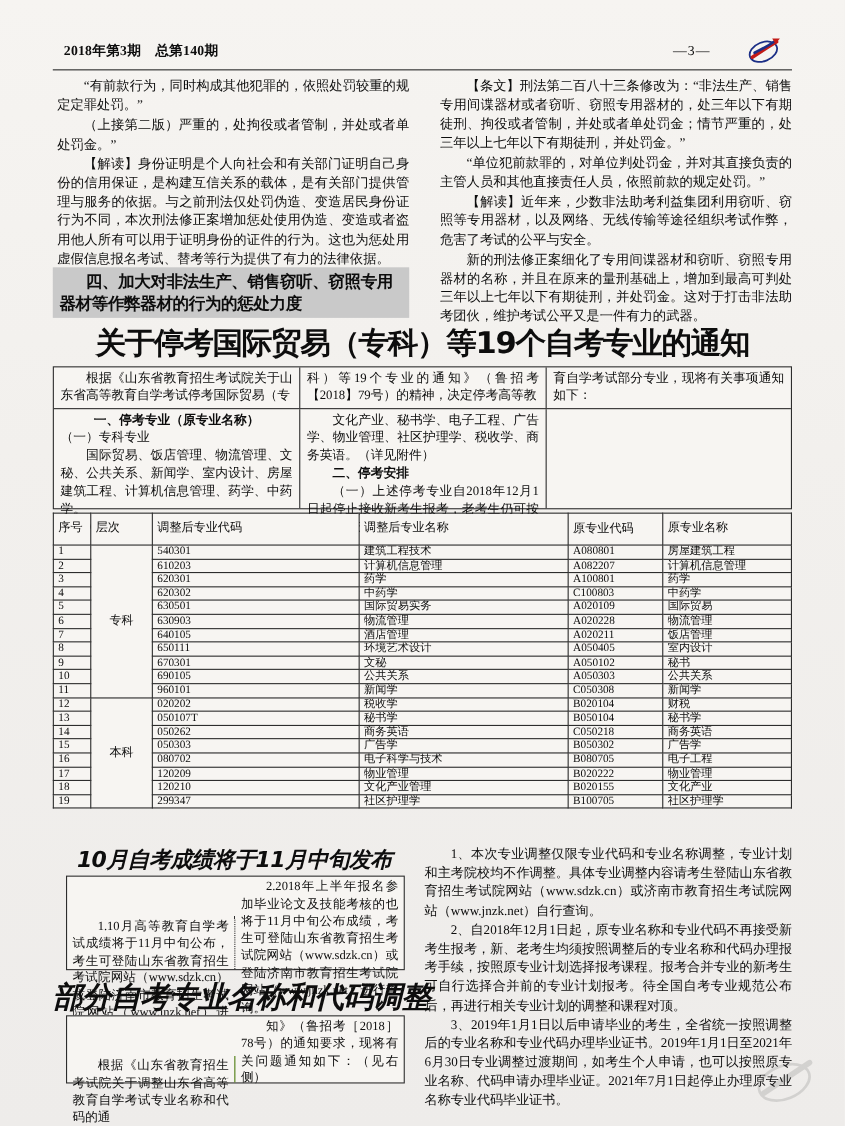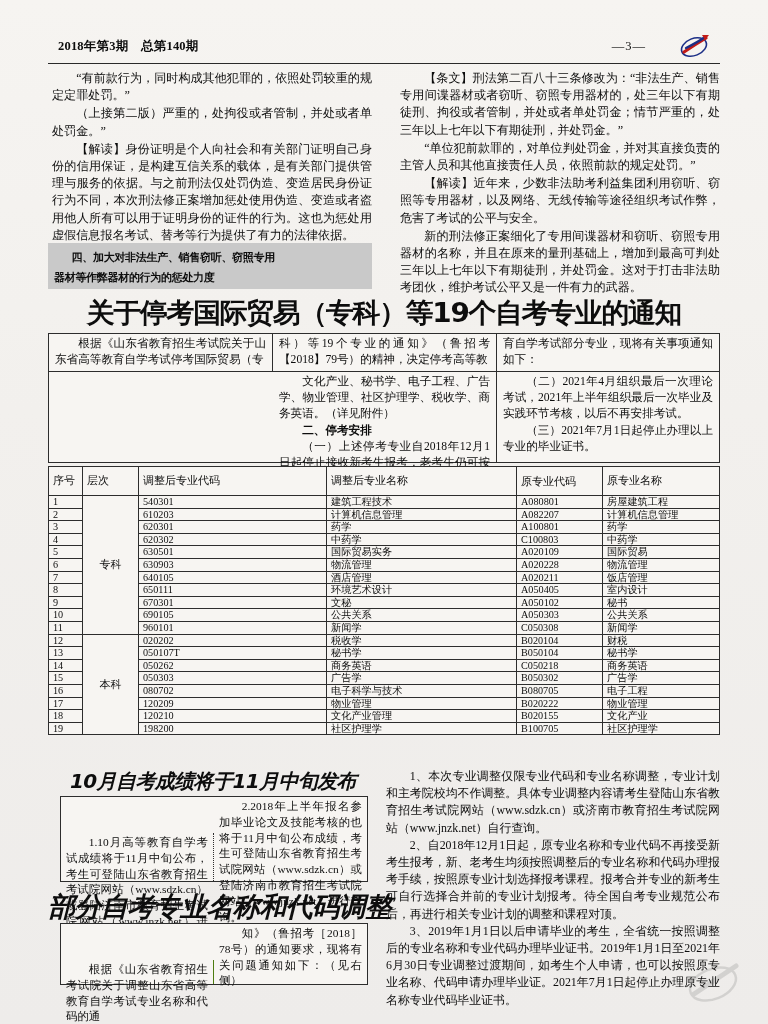--- a/index.html
+++ b/index.html
@@ -58,21 +58,21 @@
   .intro p{margin:0 0 1px 0;text-indent:2em;}
 
   
   .greybar{
     position:absolute;left:48px;top:243px;width:324px;height:46px;
     background:#c9c9c9;
     box-sizing:border-box;
     padding:4px 6px 0 6px;
   }
   .greybar .t{
-    font-size:11px;font-weight:bold;line-height:20px;
+    font-size:15px;font-weight:bold;line-height:20px;
     font-family:Liberation Serif, serif;
     letter-spacing:-.3px;
   }
   .greybar .t.first{text-indent:1.6em;}
 
   
   .headline{
     position:absolute;left:48px;top:296px;width:672px;height:34px;
     text-align:center;
     font-family:"DejaVu Sans","Liberation Sans",sans-serif;
@@ -239,28 +239,30 @@
         <p>根据《山东省教育招生考试院关于山东省高等教育自学考试停考国际贸易（专</p>
       </div>
       <div class="nb-cell nb-c2">
         <p class="flush">科）等19个专业的通知》（鲁招考【2018】79号）的精神，决定停考高等教</p>
       </div>
       <div class="nb-cell nb-c3">
         <p class="flush">育自学考试部分专业，现将有关事项通知如下：</p>
       </div>
     </div>
     <div class="nb-band b">
+      <div class="nb-cell nb-c1">
+        <p class="ctr">一、停考专业（原专业名称）</p>
+        <p class="flush">（一）专科专业</p>
+        <p>国际贸易、饭店管理、物流管理、文秘、公共关系、新闻学、室内设计、房屋建筑工程、计算机信息管理、药学、中药学。</p>
+        <p class="flush">（二）本科专业</p>
+      </div>
       <div class="nb-cell nb-c2">
         <p>文化产业、秘书学、电子工程、广告学、物业管理、社区护理学、税收学、商务英语。（详见附件）</p>
         <p class="sub">二、停考安排</p>
         <p>（一）上述停考专业自2018年12月1日起停止接收新考生报考，老考生仍可按报考简章报考。</p>
-      </div>
-      <div class="nb-cell nb-c3">
-        <p>（二）2021年4月组织最后一次理论考试，2021年上半年组织最后一次毕业及实践环节考核，以后不再安排考试。</p>
-        <p>（三）2021年7月1日起停止办理以上专业的毕业证书。</p>
       </div>
     </div>
   </div>
 
   <table class="maintable">
     <colgroup>
       <col class="c-no">
         <col class="c-lv">
         <col class="c-code">
       <col class="c-name">
@@ -401,21 +403,21 @@
         </tr>
         <tr>
           <td>18</td>
           <td>120210</td>
           <td>文化产业管理</td>
           <td>B020155</td>
           <td>文化产业</td>
         </tr>
         <tr>
           <td>19</td>
-          <td>198200</td>
+          <td>299347</td>
           <td>社区护理学</td>
           <td>B100705</td>
           <td>社区护理学</td>
         </tr>
       </tbody>
   </table>
 
   <div class="sub-head sub-head-1">10月自考成绩将于11月中旬发布</div>
   <div class="boxA">
     <div class="halfcol L">

